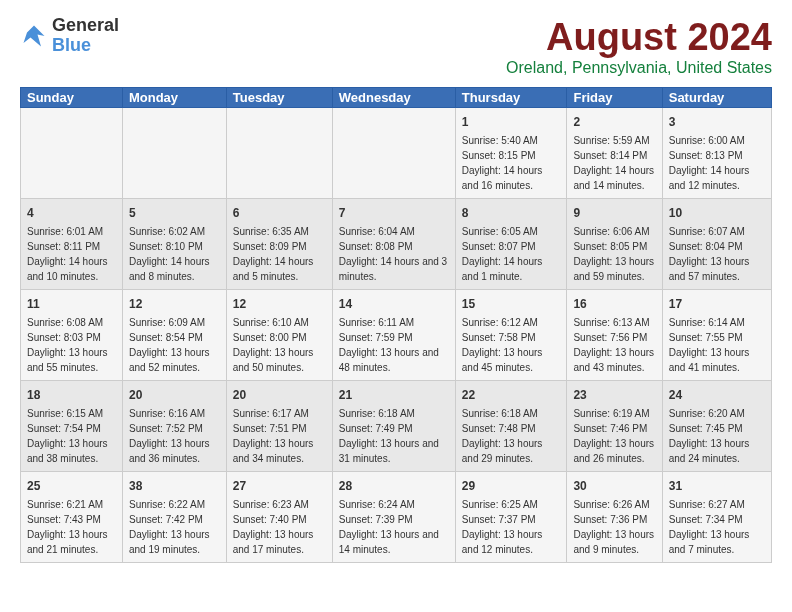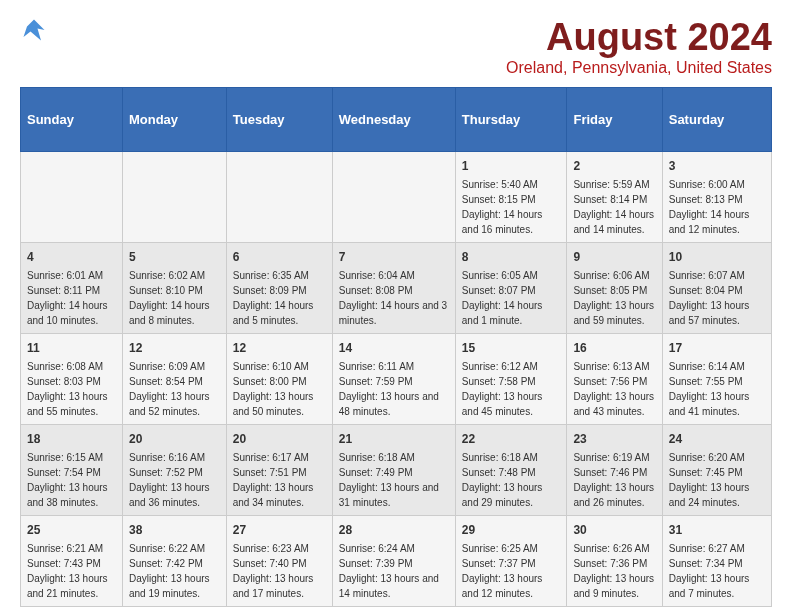--- a/index.html
+++ b/index.html
@@ -43,34 +43,34 @@
     .title-section {
       text-align: right;
     }
     .main-title {
       font-size: 38px;
       font-weight: bold;
       color: #7f1d1d;
     }
     .subtitle {
       font-size: 16px;
-      color: #b91c1c;
+      color: #15803d;
       font-weight: normal;
     }
     table {
       width: 100%;
       border-collapse: collapse;
       font-size: 11px;
     }
     thead tr {
       background-color: #3a6eb5;
       color: white;
     }
     thead th {
-      padding: 24px 6px;
+      padding: 2px 6px;
       text-align: left;
       font-size: 13px;
       font-weight: bold;
       border: 1px solid #2a5ea5;
     }
     tbody tr {
       vertical-align: top;
     }
     tbody td {
       border: 1px solid #ccc;
@@ -103,20 +103,24 @@
     }
   </style>
 </head>
 <body>
 
 <div class="header">
   <div class="logo">
     <svg class="logo-bird" viewBox="0 0 40 40">
       <polygon points="20,5 35,20 25,18 30,35 15,22 5,30 10,15 20,5" fill="#4a90d9"></polygon>
     </svg>
+    <div class="logo-text">
+      <span class="logo-general">General</span>
+      <span class="logo-blue">Blue</span>
+    </div>
   </div>
   <div class="title-section">
     <div class="main-title">August 2024</div>
     <div class="subtitle">Oreland, Pennsylvania, United States</div>
   </div>
 </div>
 
 <table>
   <thead>
     <tr>

